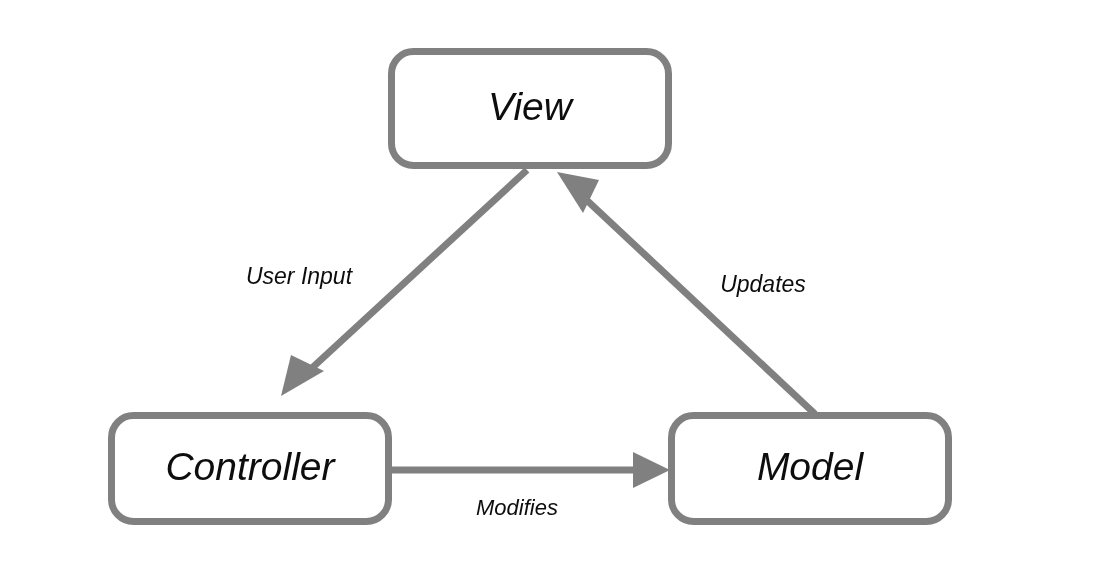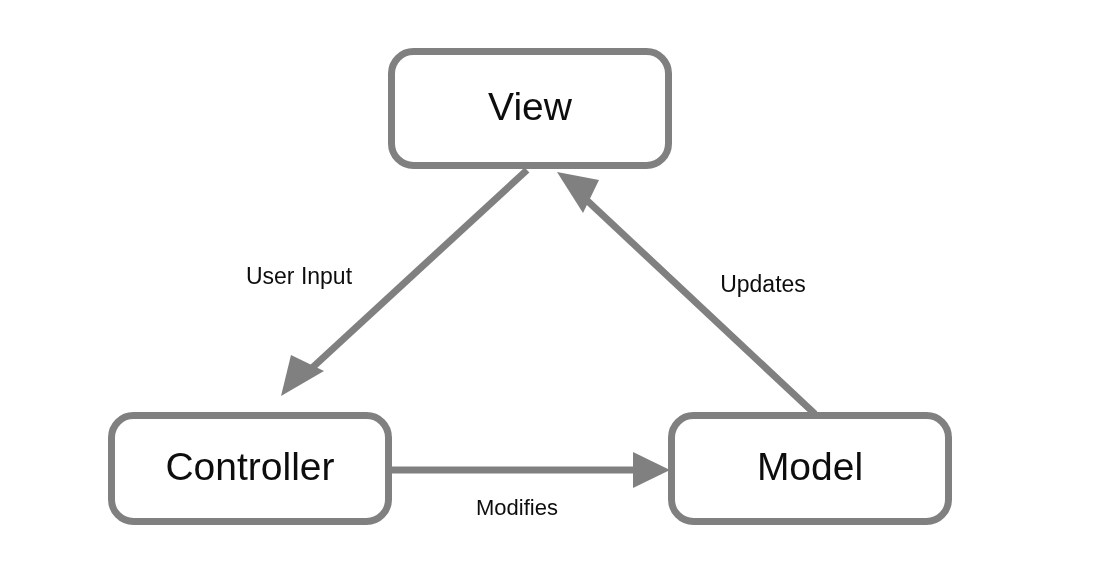--- a/index.html
+++ b/index.html
@@ -9,20 +9,21 @@
   }
   body {
     font-family: "Liberation Sans", sans-serif;
   }
   #canvas {
     position: relative;
     width: 1119px;
     height: 580px;
     background: #ffffff;
     overflow: hidden;
+    font-style: italic;
   }
   #diagram-svg {
     position: absolute;
     left: 0;
     top: 0;
     width: 1119px;
     height: 580px;
   }
   .node-label {
     fill: #0d0d0d;

